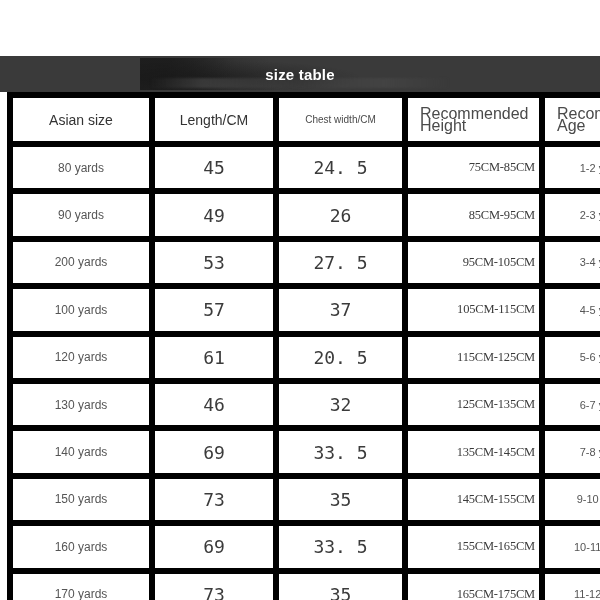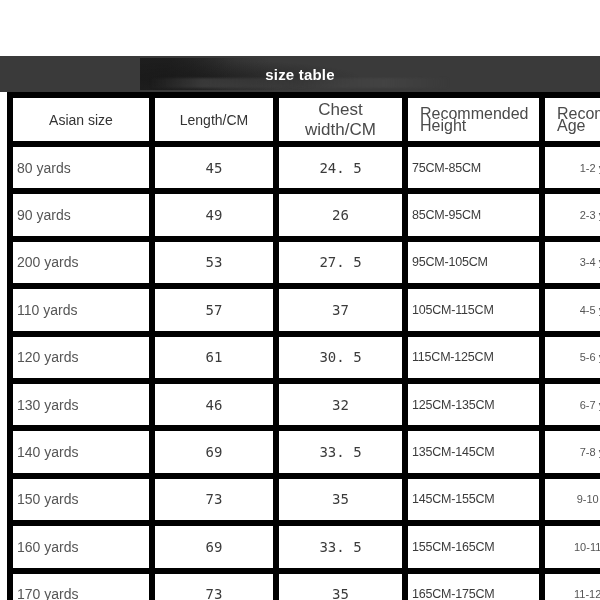--- a/index.html
+++ b/index.html
@@ -100,45 +100,46 @@
   
   .hdr td { height: 43px; }
   .hdr .h-center {
     text-align: center;
     color: #333333;
     font-size: 14px;
   }
   .hdr .h-small {
     text-align: center;
     color: #4a4a4a;
-    font-size: 17px;
+    font-size: 10px;
   }
   .hdr .h-two-line {
     text-align: left;
     color: #4a4a4a;
     font-size: 16px;
     line-height: 11.5px;
     padding-left: 12px;
   }
   .hdr .h-two-line span { display: block; }
 
   
   .c-size {
-    font-size: 14px;
+    text-align: center;
+    font-size: 12px;
     color: #555555;
   }
   .c-num {
     text-align: center;
     font-family: "DejaVu Sans Mono", monospace;
-    font-size: 14px;
+    font-size: 18px;
     color: #3b3b3b;
   }
   .c-height {
-    text-align: left;
-    font-family: Liberation Sans, sans-serif;
+    text-align: right;
+    font-family: Liberation Serif, serif;
     font-size: 12.5px;
     color: #3b3b3b;
     letter-spacing: -0.2px;
   }
   .c-age {
     text-align: center;
     font-size: 11px;
     color: #555555;
   }
 
@@ -187,30 +188,30 @@
         <td class="c-age">2-3 years old</td>
       </tr>
       <tr>
         <td class="c-size">200 yards</td>
         <td class="c-num">53</td>
         <td class="c-num">27. 5</td>
         <td class="c-height">95CM-105CM</td>
         <td class="c-age">3-4 years old</td>
       </tr>
       <tr>
-        <td class="c-size">110 yards</td>
+        <td class="c-size">100 yards</td>
         <td class="c-num">57</td>
         <td class="c-num">37</td>
         <td class="c-height">105CM-115CM</td>
         <td class="c-age">4-5 years old</td>
       </tr>
       <tr>
         <td class="c-size">120 yards</td>
         <td class="c-num">61</td>
-        <td class="c-num">30. 5</td>
+        <td class="c-num">20. 5</td>
         <td class="c-height">115CM-125CM</td>
         <td class="c-age">5-6 years old</td>
       </tr>
       <tr>
         <td class="c-size">130 yards</td>
         <td class="c-num">46</td>
         <td class="c-num">32</td>
         <td class="c-height">125CM-135CM</td>
         <td class="c-age">6-7 years old</td>
       </tr>

